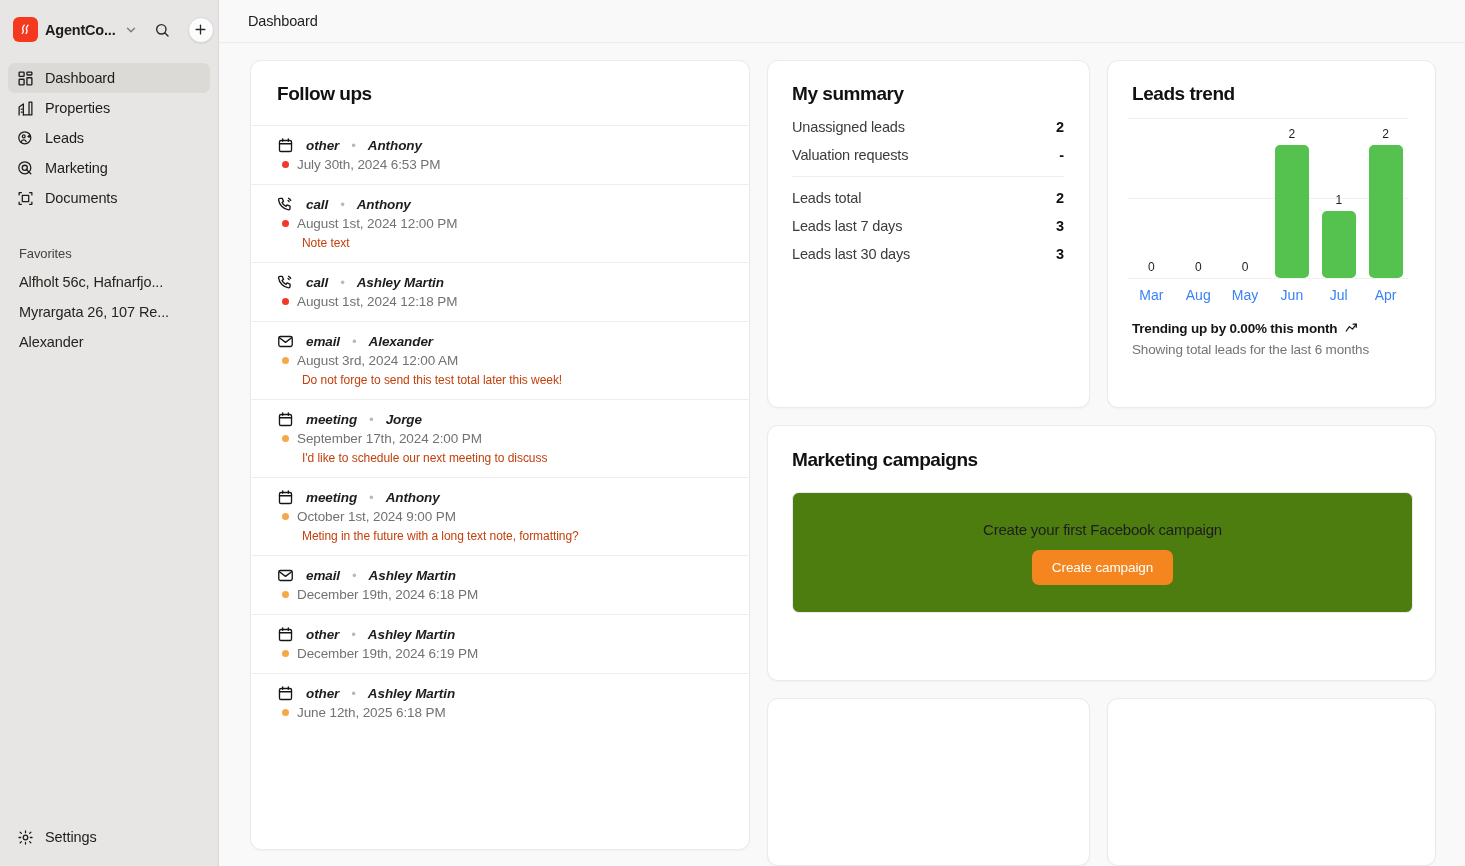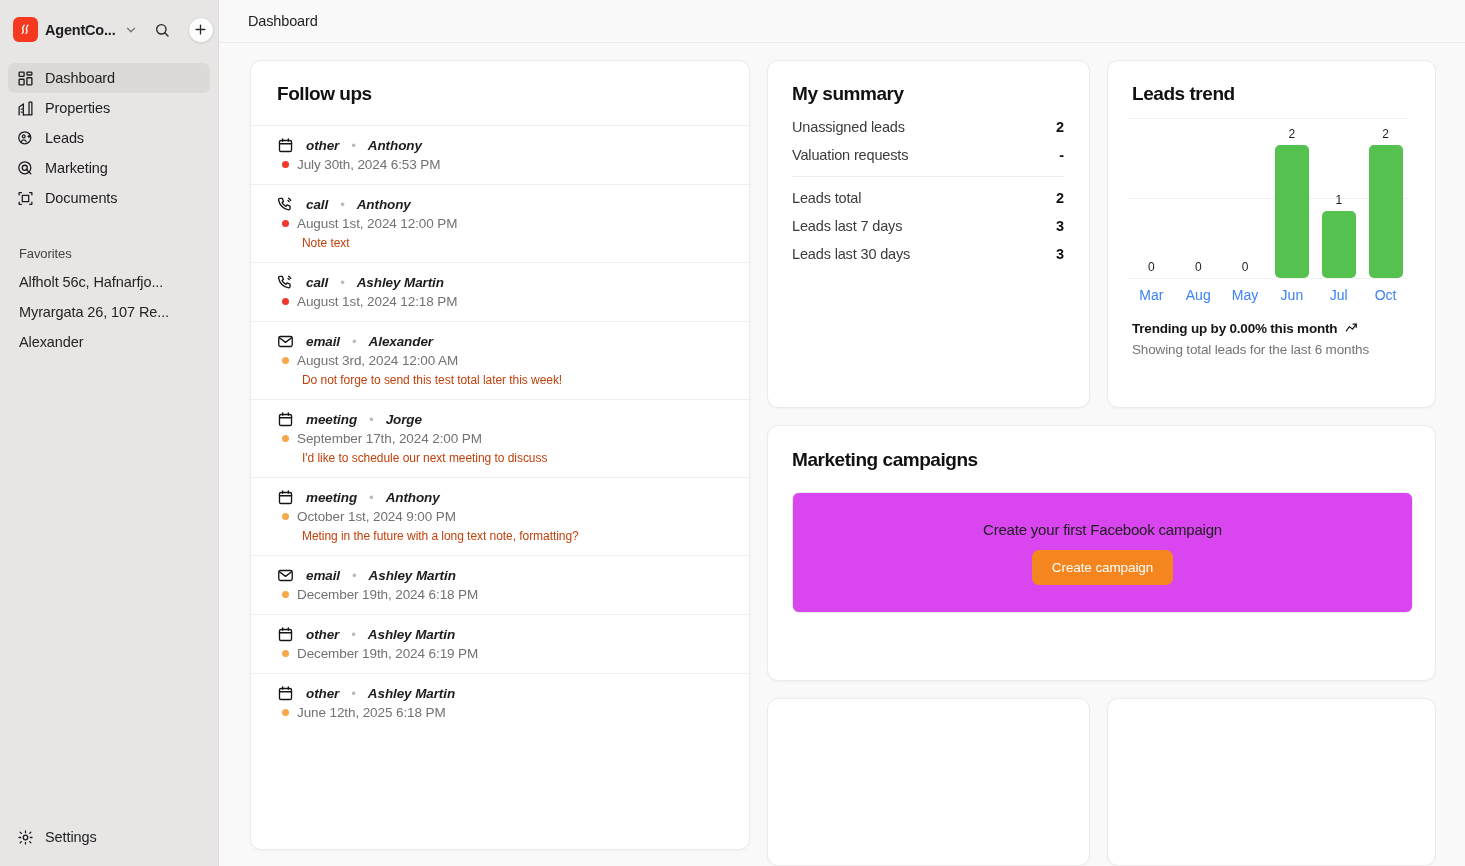--- a/index.html
+++ b/index.html
@@ -155,21 +155,21 @@
   .trend-foot { padding: 18px 0 0 4px; }
   .trend-note1 {
     font-size: 13.5px; font-weight: 700; color: #151515; letter-spacing: -0.2px;
     display: flex; align-items: center; gap: 8px;
   }
   .trend-note2 { font-size: 13.5px; color: #747474; margin-top: 6px; letter-spacing: -0.15px; }
 
   
   .marketing { height: 256px; padding: 23px 22px 0 24px; }
   .mk-box {
-    margin-top: 21px; height: 121px; background: #d946ef;
+    margin-top: 21px; height: 121px; background: #4d7c0f;
     border: 1px solid #e9e9ee; border-radius: 7px;
     display: flex; flex-direction: column; align-items: center; justify-content: center;
     gap: 12px;
   }
   .mk-text { font-size: 15px; color: #1d1d1f; letter-spacing: -0.2px; }
   .mk-btn {
     background: #f5861f; color: #fff; border: none; border-radius: 7px;
     padding: 10px 20px; font-size: 13.5px; cursor: pointer;
     font-family: "Liberation Sans", sans-serif; letter-spacing: -0.1px;
   }
@@ -499,21 +499,21 @@
                     <div class="bar" style="height: 83.3333%; background: rgb(85, 194, 79);"></div>
                   </div>
                 </div>
             </div>
             <div class="xaxis" id="xaxis">
                 <div class="xtick">Mar</div>
                 <div class="xtick">Aug</div>
                 <div class="xtick">May</div>
                 <div class="xtick">Jun</div>
                 <div class="xtick">Jul</div>
-                <div class="xtick">Oct</div>
+                <div class="xtick">Apr</div>
               </div>
             <div class="trend-foot">
               <div class="trend-note1">
                 <span>Trending up by 0.00% this month</span>
                 <svg width="15" height="15" viewBox="0 0 24 24" fill="none" stroke="#151515" stroke-width="2" stroke-linecap="round" stroke-linejoin="round">
                   <polyline points="2,16 7,9 12,13 18,5"></polyline>
                     <polyline points="13,5 18,5 18,10"></polyline>
                 </svg>
               </div>
               <div class="trend-note2">Showing total leads for the last 6 months</div>

